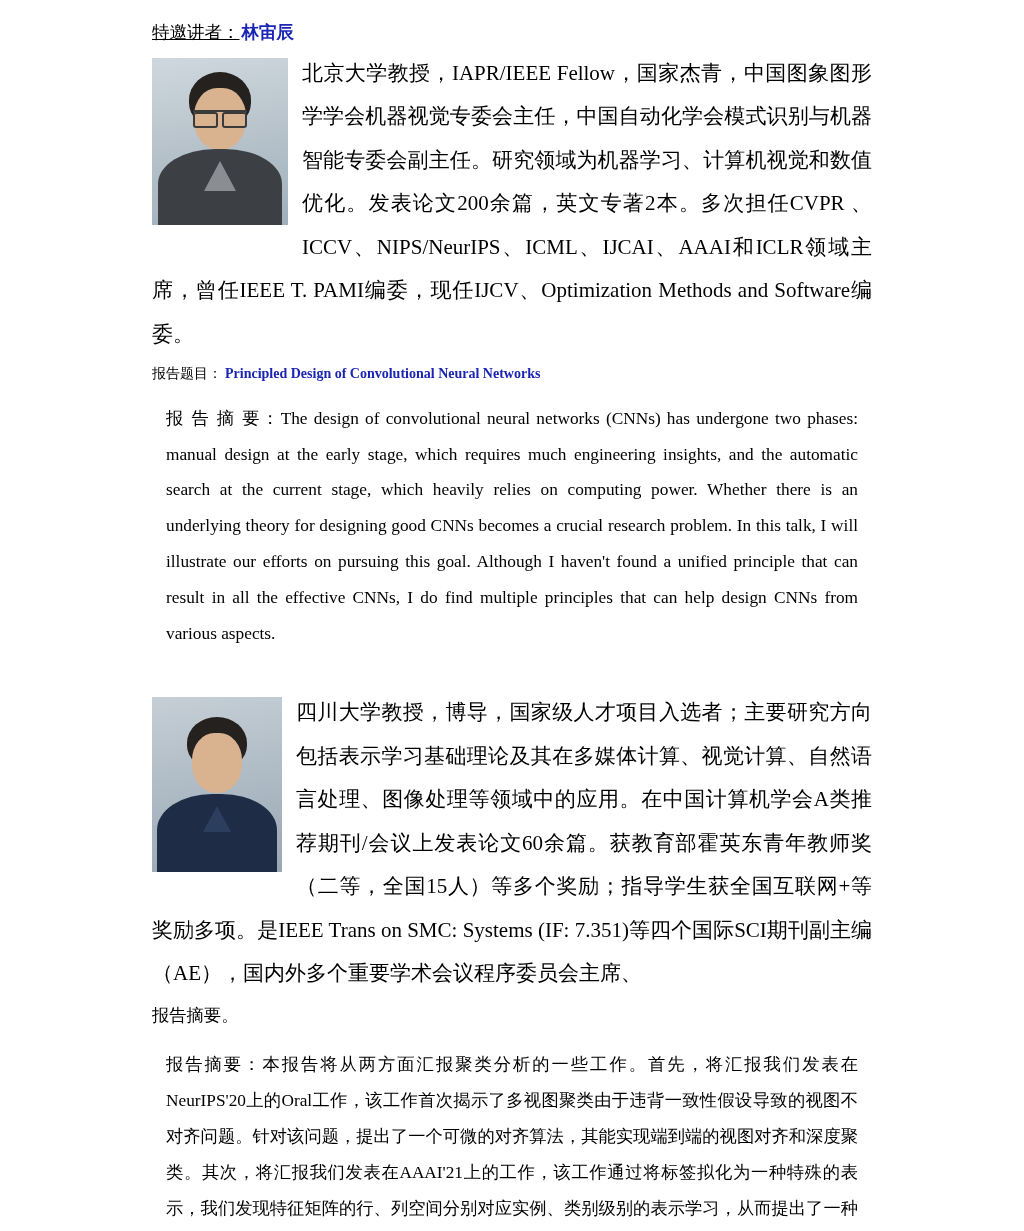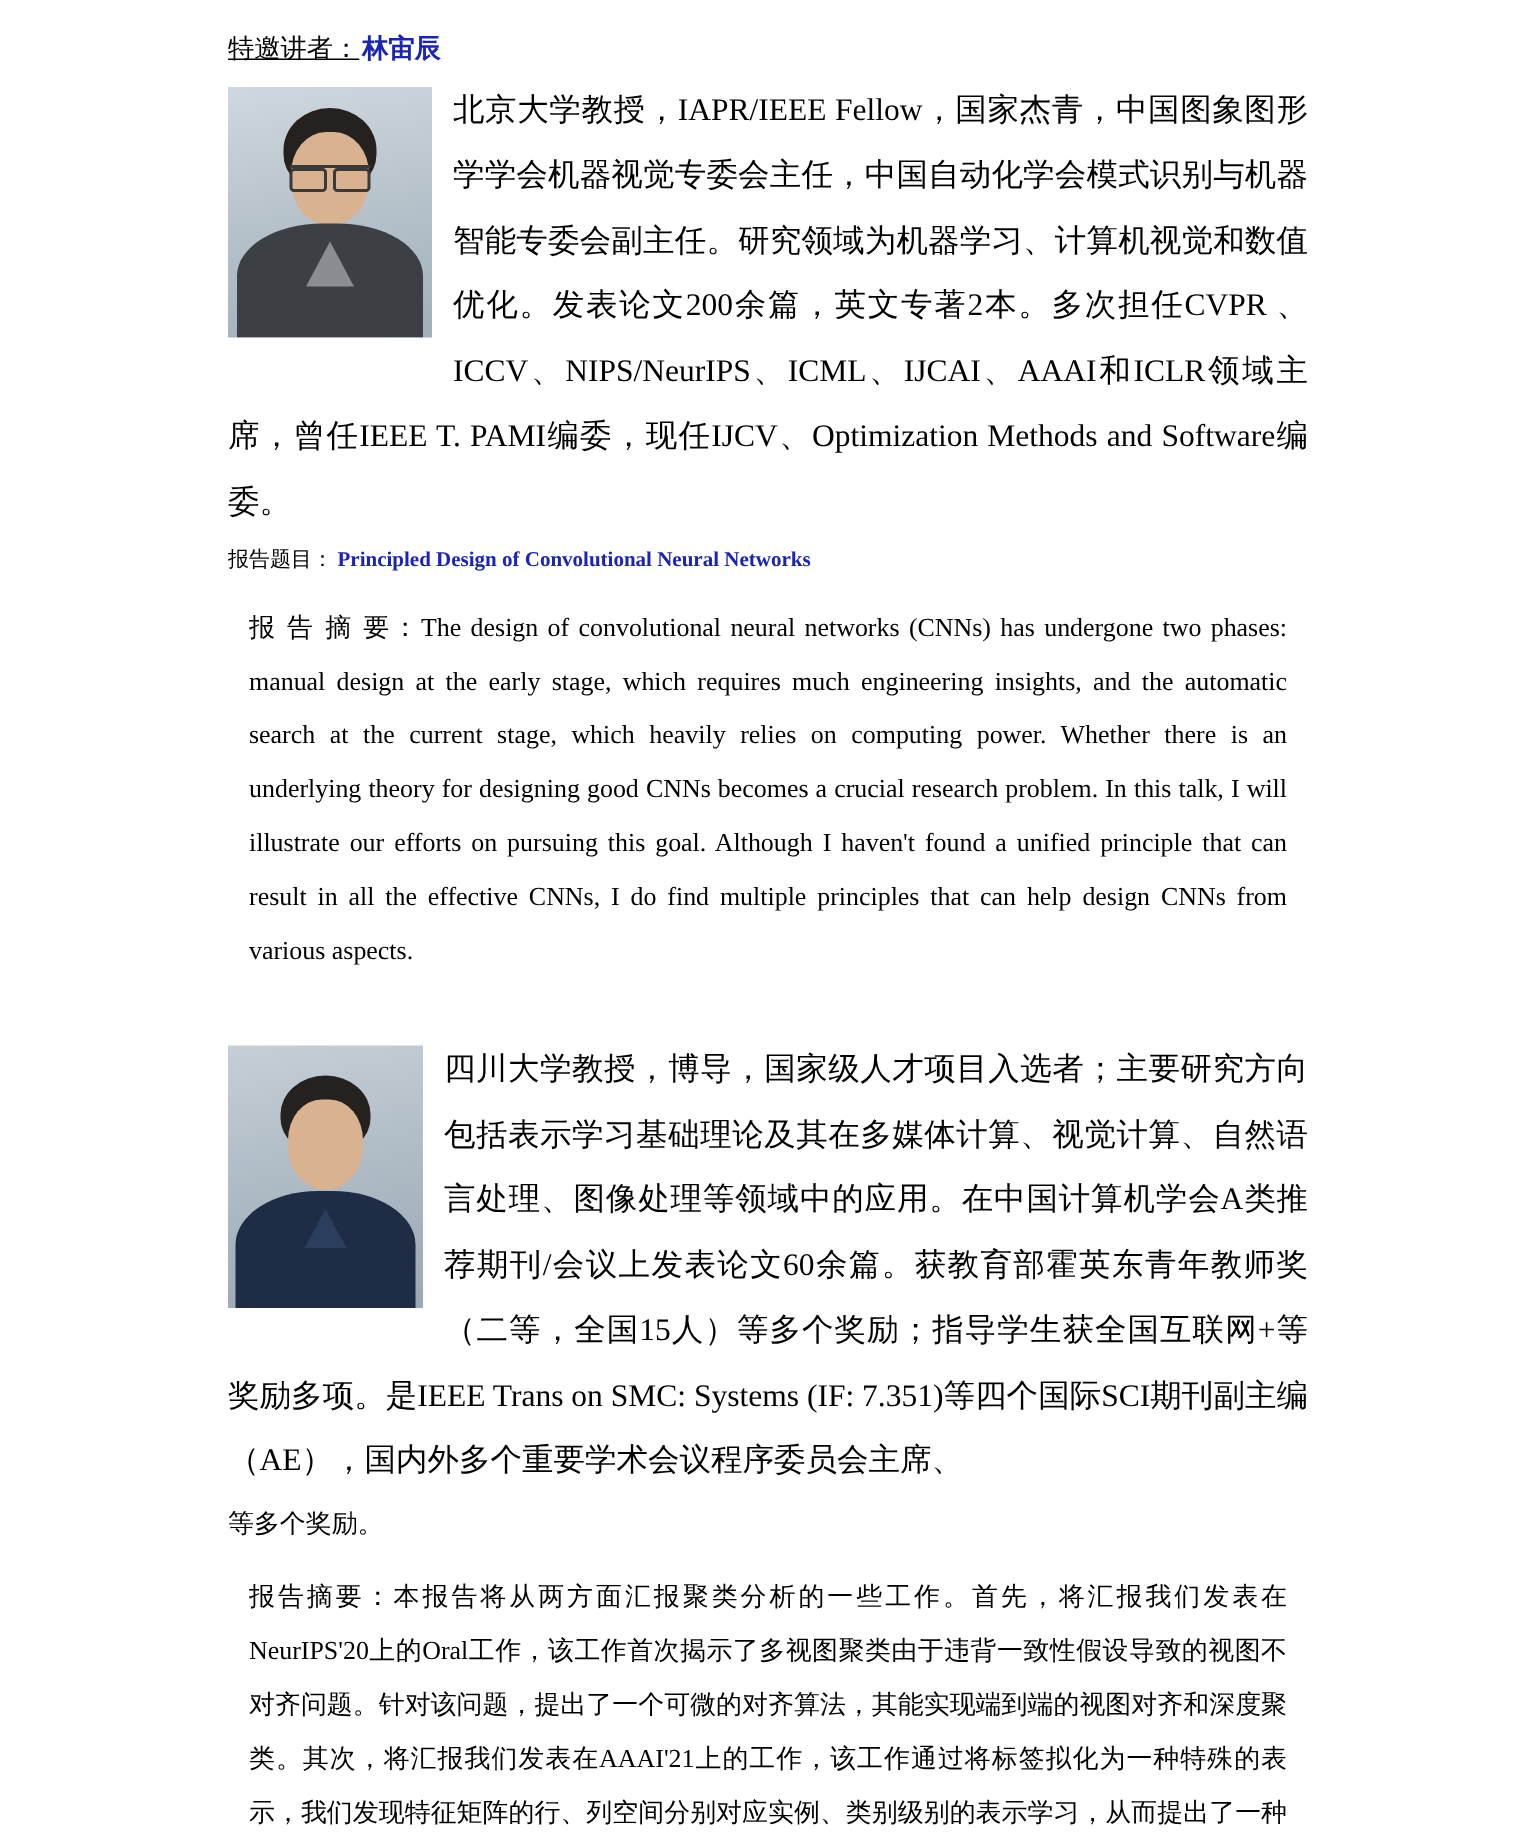--- a/index.html
+++ b/index.html
@@ -215,21 +215,21 @@
 
     <div class="bio-block">
       <div class="photo p2">
         <div class="portrait-hair"></div>
         <div class="portrait-face"></div>
         <div class="portrait-body"></div>
         <div class="portrait-collar"></div>
       </div>
       <p class="bio-text">四川大学教授，博导，国家级人才项目入选者；主要研究方向包括表示学习基础理论及其在多媒体计算、视觉计算、自然语言处理、图像处理等领域中的应用。在中国计算机学会A类推荐期刊/会议上发表论文60余篇。获教育部霍英东青年教师奖（二等，全国15人）等多个奖励；指导学生获全国互联网+等奖励多项。是IEEE Trans on SMC: Systems (IF: 7.351)等四个国际SCI期刊副主编（AE），国内外多个重要学术会议程序委员会主席、</p>
     </div>
-    <p class="tail-line">等多个奖励。</p>
+    <p class="tail-line">报告摘要。</p>
 
 
     <p class="abstract">
       <span class="abstract-label">报告摘要：</span><span>本报告将从两方面汇报聚类分析的一些工作。首先，将汇报我们发表在NeurIPS'20上的Oral工作，该工作首次揭示了多视图聚类由于违背一致性假设导致的视图不对齐问题。针对该问题，提出了一个可微的对齐算法，其能实现端到端的视图对齐和深度聚类。其次，将汇报我们发表在AAAI'21上的工作，该工作通过将标签拟化为一种特殊的表示，我们发现特征矩阵的行、列空间分别对应实例、类别级别的表示学习，从而提出了一种双重对比表示学习算法，其能学习到更好的图像表示的同时进行数据聚类。一方面，从聚类的角度，提出的方法无需所有数据输入后才能进行聚类，而是采用在线的方式实时对当前数据进行聚类隶属预测，适用于大规模在线场景和流式数据处理。另一方面，从无监督表示学习角度，本文提出的算法也可认为是一种新的引入聚类性质从而增强表示学习能力的对比学习方法，为对比学习研究领域引入新的洞见。</span>
     </p>
 
   </div>
 </div>
 
 </body></html>

